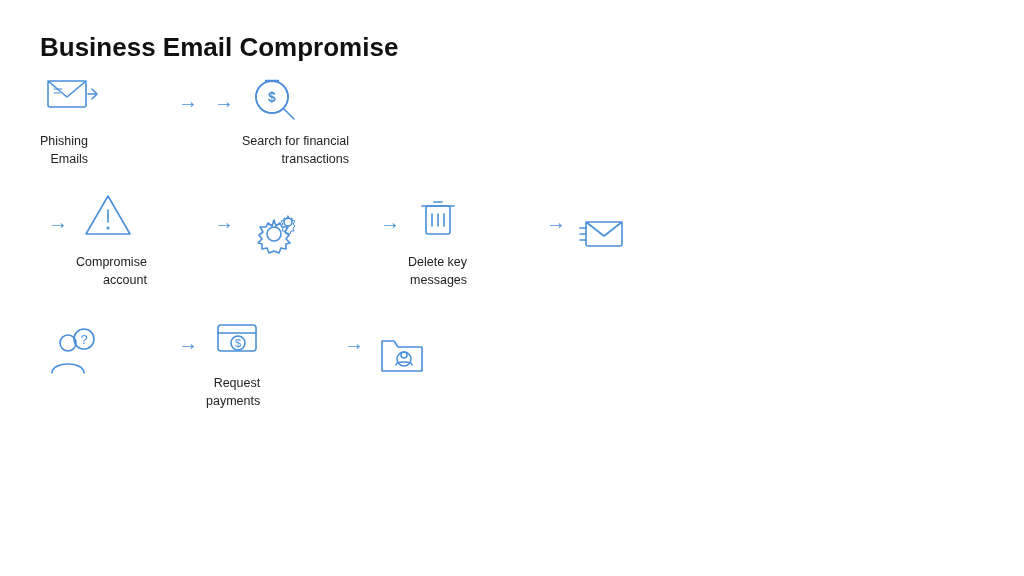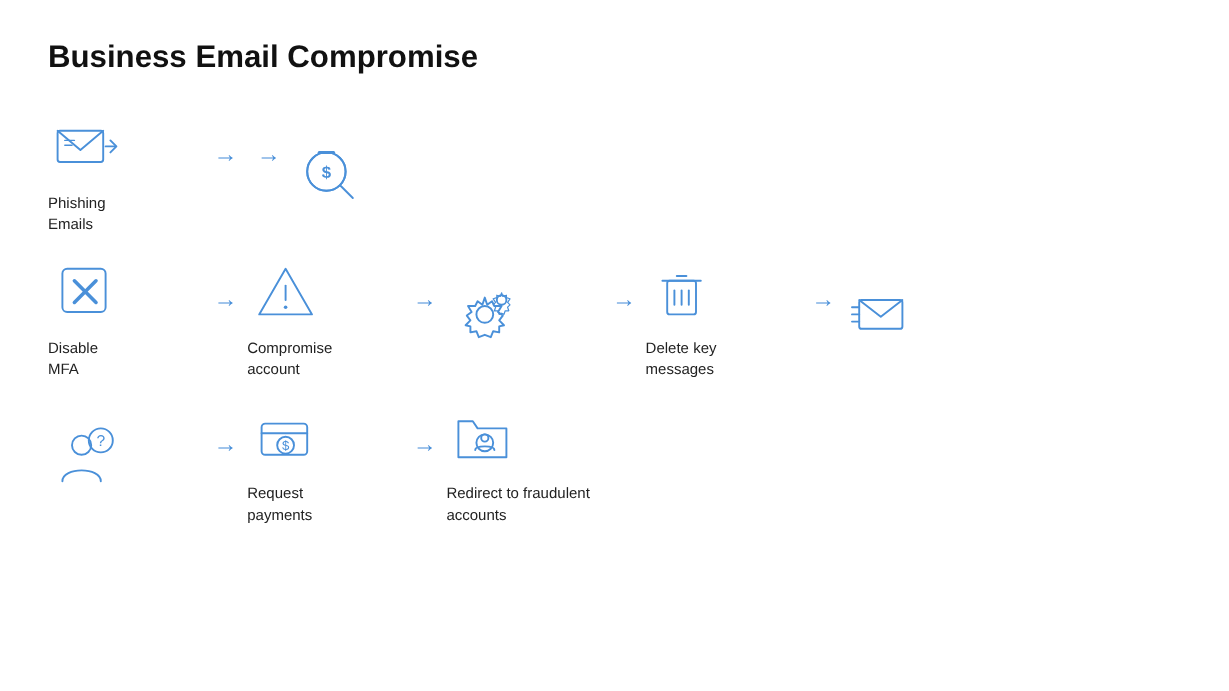--- a/index.html
+++ b/index.html
@@ -8,21 +8,20 @@
       background: #fff;
       width: 1024px;
       height: 576px;
       overflow: hidden;
       padding: 32px 40px;
     }
     h1 {
       font-size: 26px;
       font-weight: 800;
       color: #111;
-      margin-bottom: 28px;
     }
     .flow-container {
       display: flex;
       flex-direction: column;
       gap: 16px;
     }
     .flow-row {
       display: flex;
       align-items: center;
       gap: 0;
@@ -39,20 +38,21 @@
       height: 64px;
       display: flex;
       align-items: center;
       justify-content: center;
       margin-bottom: 6px;
     }
     .step .label {
       font-size: 12.5px;
       color: #222;
       line-height: 1.4;
+      text-align: right;
     }
     .arrow {
       display: flex;
       align-items: center;
       justify-content: center;
       width: 36px;
       flex-shrink: 0;
       padding-bottom: 28px;
       color: #4a90d9;
       font-size: 20px;
@@ -105,37 +105,27 @@
           <circle cx="26" cy="30" r="16"></circle>
 
           <text x="26" y="35" text-anchor="middle" font-size="14" fill="#4a90d9" stroke="none" font-weight="bold">$</text>
 
           <circle cx="26" cy="30" r="16"></circle>
           <line x1="38" y1="42" x2="48" y2="52"></line>
 
           <line x1="20" y1="14" x2="32" y2="14" stroke-width="2.5"></line>
         </svg>
       </div>
+      <span class="label">Search for financial<br>transactions</span>
     </div>
 
   </div>
 
   <div class="flow-row">
 
-    <div class="step">
-      <div class="icon-box">
-        <svg class="step-icon" viewBox="0 0 56 56">
-
-          <rect x="8" y="8" width="36" height="36" rx="4"></rect>
-          <line x1="18" y1="18" x2="36" y2="36" stroke-width="3"></line>
-          <line x1="36" y1="18" x2="18" y2="36" stroke-width="3"></line>
-        </svg>
-      </div>
-      <span class="label">Disable<br>MFA</span>
-    </div>
 
     <div class="arrow">→</div>
 
     <div class="step">
       <div class="icon-box">
         <svg class="step-icon" viewBox="0 0 56 56">
 
           <polygon points="28,8 50,46 6,46" stroke-linejoin="round"></polygon>
           <line x1="28" y1="22" x2="28" y2="34"></line>
           <circle cx="28" cy="40" r="1.5" fill="#4a90d9" stroke="none"></circle>
@@ -230,18 +220,17 @@
     <div class="step" style="width:180px">
       <div class="icon-box">
         <svg class="step-icon" viewBox="0 0 56 56">
 
           <path d="M6 20 L6 44 L46 44 L46 20 L22 20 L18 14 L6 14 Z"></path>
           <circle cx="28" cy="32" r="7"></circle>
           <circle cx="28" cy="28" r="3"></circle>
           <path d="M20 38 C20 34 36 34 36 38"></path>
         </svg>
       </div>
-      <span class="label">Redirect to fraudulent<br>accounts</span>
     </div>
 
   </div>
 
 </div>
 
 </body></html>

